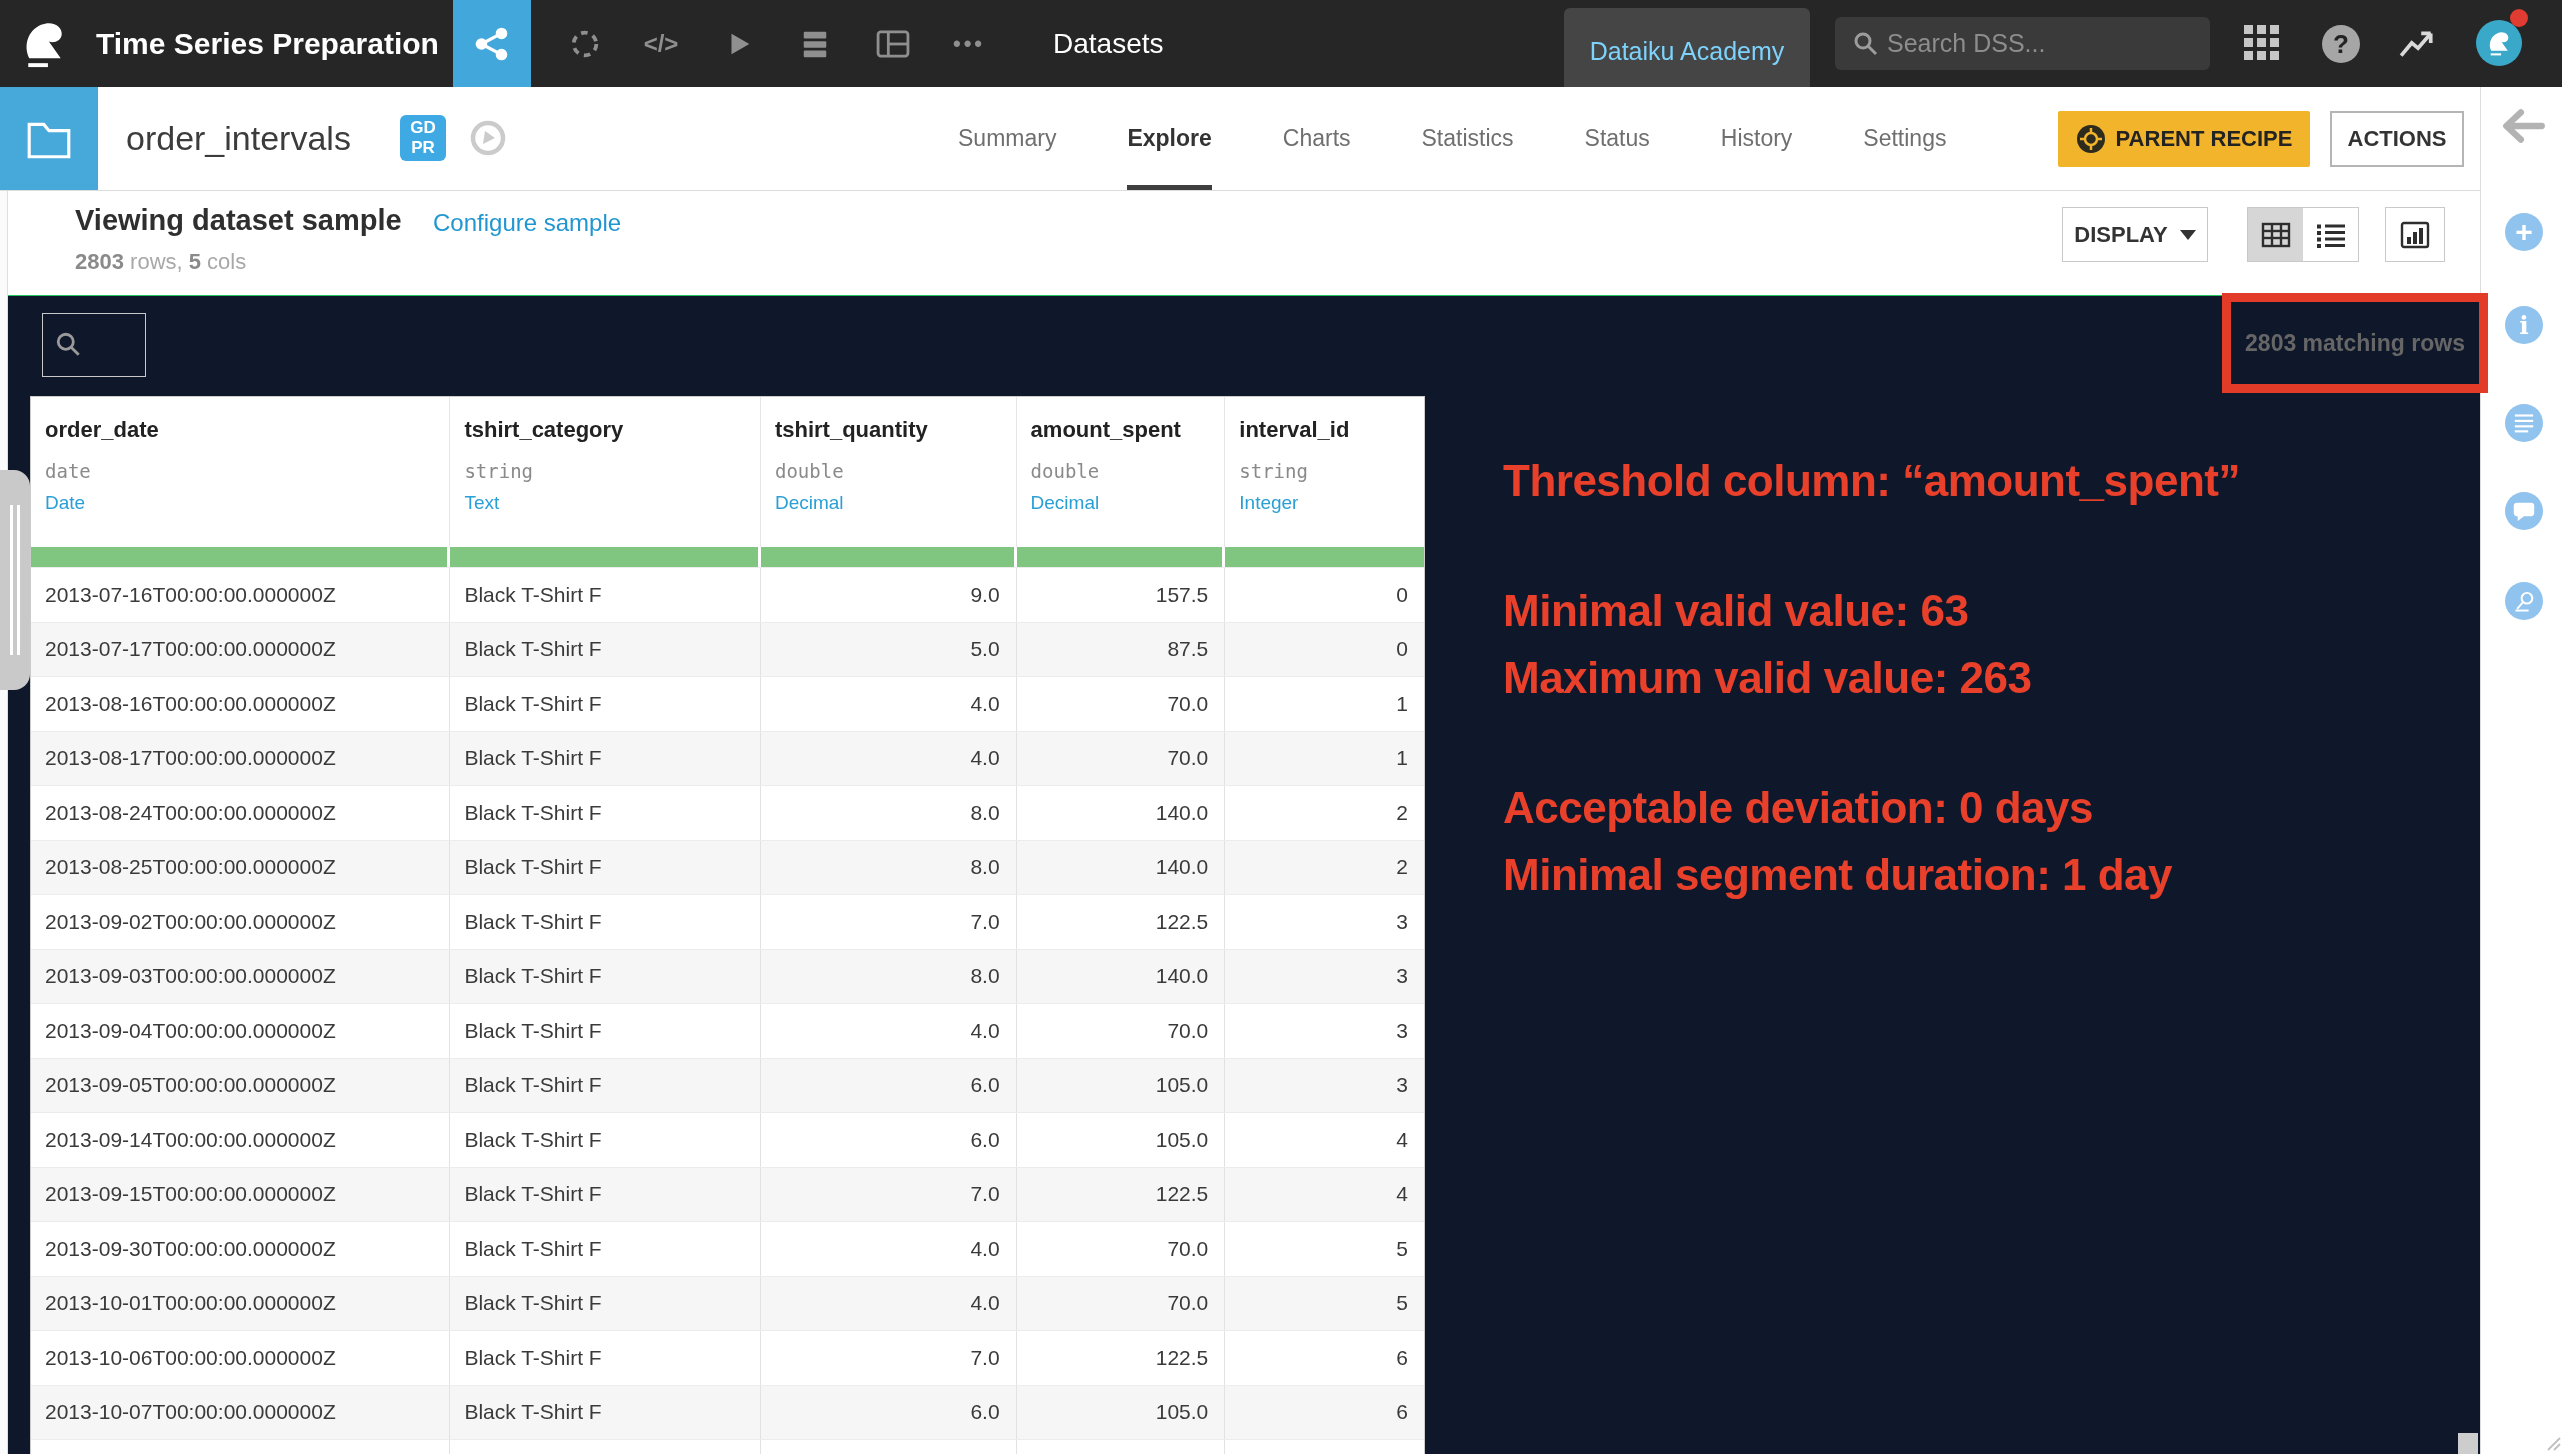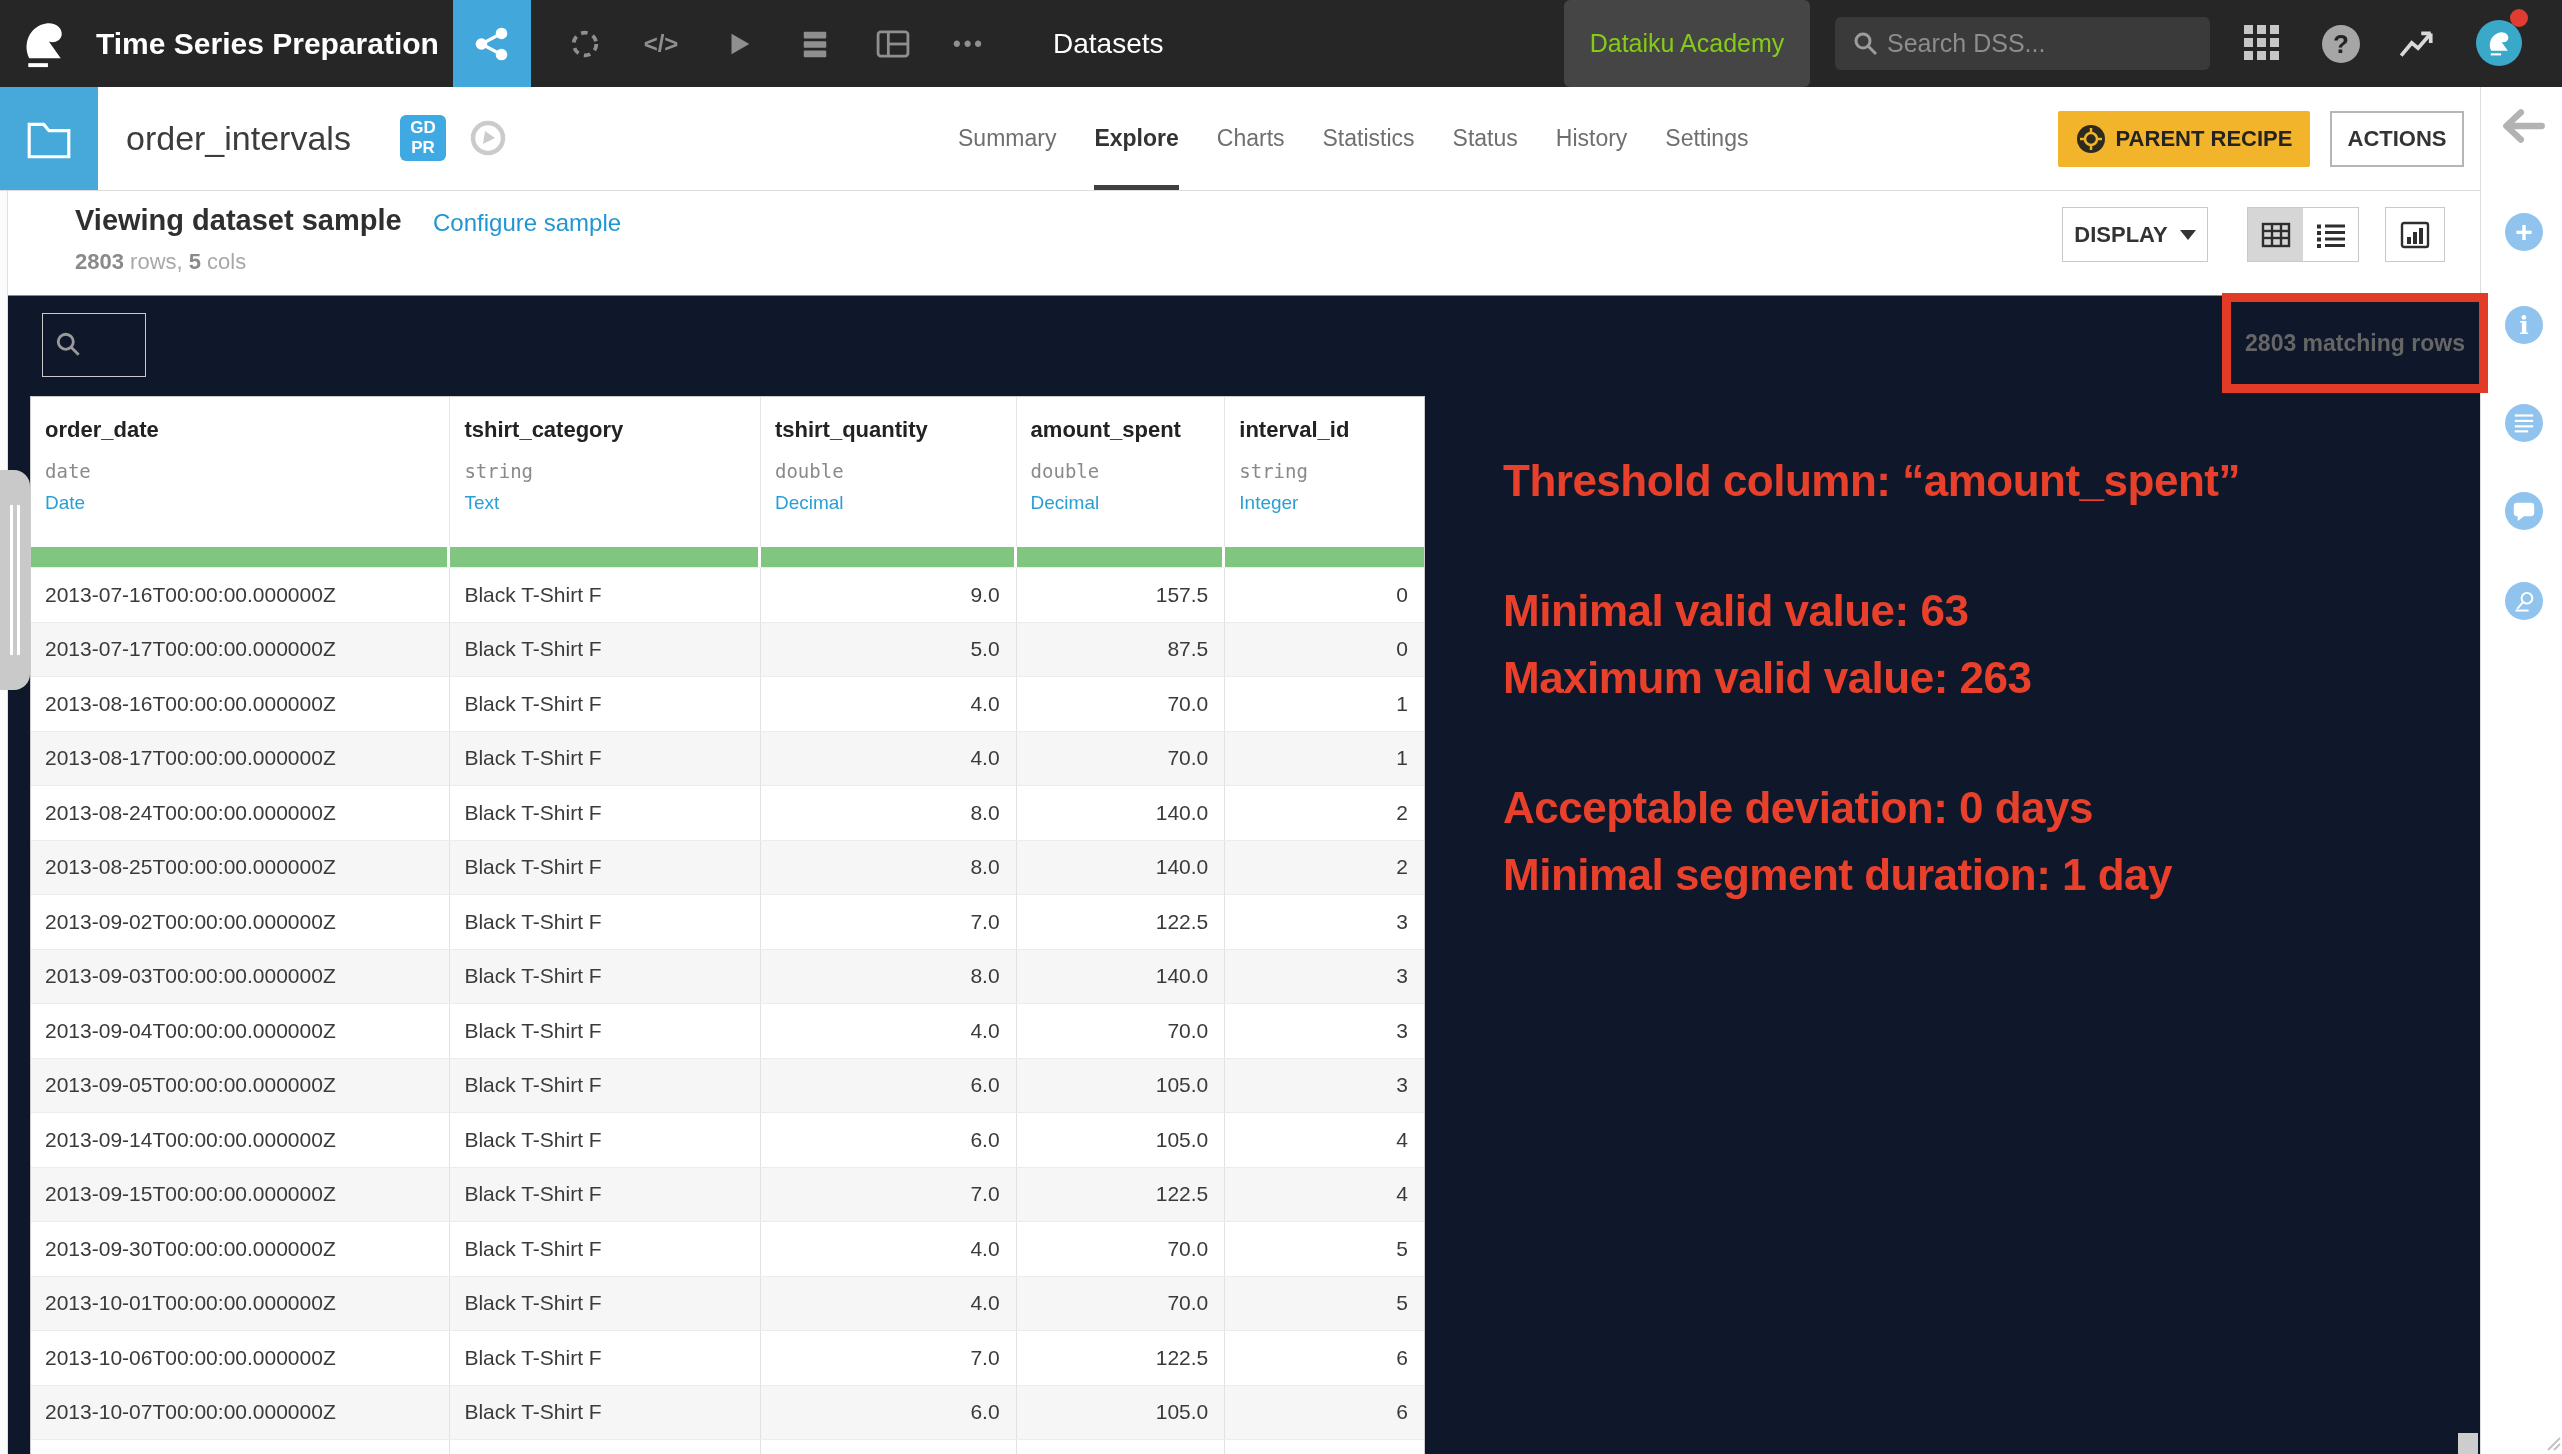--- a/index.html
+++ b/index.html
@@ -14,22 +14,22 @@
               color:#fff; font-size:30px; font-weight:600; }
   .tb-flow-tile { position:absolute; left:453px; top:0; width:78px; height:87px; background:#42a8dc;
               display:flex; align-items:center; justify-content:center; }
   .tb-ic { position:absolute; top:0; height:87px; width:50px; display:flex; align-items:center;
            justify-content:center; color:#8f8f8f; }
   .tb-ic.lab { left:560px; } .tb-ic.code { left:636px; font-size:24px; font-weight:bold; }
   .tb-ic.play { left:714px; } .tb-ic.jobs { left:790px; } .tb-ic.dash { left:868px; }
   .tb-ic.more { left:944px; font-size:22px; letter-spacing:3px; font-weight:bold; }
   .tb-datasets { position:absolute; left:1053px; top:0; height:87px; display:flex; align-items:center;
                  color:#fff; font-size:28px; }
-  .tb-academy { position:absolute; left:1564px; top:0; width:246px; height:87px; background:#454545;
-                color:#84cc16; font-size:25px; display:flex; align-items:center; justify-content:center;border-radius:6px; }
+  .tb-academy { position:absolute; left:1564px; top:8px; width:246px; height:87px; background:#454545;
+                color:#7dd3fc; font-size:25px; display:flex; align-items:center; justify-content:center;border-radius:6px; }
   .tb-search { position:absolute; left:1835px; top:17px; width:375px; height:53px; background:#3a3a3a;
                border-radius:6px; display:flex; align-items:center; padding-left:18px; }
   .tb-search input { background:transparent; border:none; outline:none; color:#cfcfcf;
                font-size:25px; margin-left:8px; width:290px; font-family:inherit; }
   .tb-search input::placeholder { color:#8d8d8d; }
   .tb-apps { position:absolute; left:2244px; top:25px; width:38px; height:38px;
              display:grid; grid-template-columns:repeat(3,9px); grid-template-rows:repeat(3,9px); gap:4px; }
   .tb-apps div { background:#c6c6c6; }
   .tb-help { position:absolute; left:2322px; top:25px; width:38px; height:38px; border-radius:50%;
              background:#a6a6a6; color:#232323; font-weight:bold; font-size:26px;
@@ -44,21 +44,21 @@
   .hdr2 { position:absolute; left:0; top:87px; width:2562px; height:104px; background:#fff; }
   .hdr2-border { position:absolute; left:0; top:103px; width:2480px; height:1px; background:#ddd; }
   .folder-tile { position:absolute; left:0; top:0; width:98px; height:103px; background:#47a9da;
                  display:flex; align-items:center; justify-content:center; }
   .ds-name { position:absolute; left:126px; top:0; height:103px; display:flex; align-items:center;
              font-size:34px; color:#3c3c3c; font-weight:500; }
   .gdpr { position:absolute; left:400px; top:28px; width:46px; height:46px; border-radius:6px;
           background:#3fa9e4; color:#fff; font-weight:bold; font-size:17px; line-height:1.15;
           display:flex; flex-direction:column; align-items:center; justify-content:center; }
   .compass { position:absolute; left:468px; top:31px; width:40px; height:40px; }
-  .tabs { position:absolute; left:958px; top:0; height:103px; display:flex; gap:38px; }
+  .tabs { position:absolute; left:958px; top:0; height:103px; display:flex; gap:71px; }
   .tab { font-size:23px; color:#6f6f6f; position:relative; height:103px;
          display:flex; align-items:center; cursor:pointer; }
   .tab.active { color:#333; font-weight:600; }
   .tab.active::after { content:""; position:absolute; left:0; right:0; bottom:0; height:5px; background:#3f3f3f; }
   .parent-recipe { position:absolute; left:2058px; top:24px; width:252px; height:56px; background:#f2b42b;
                    border-radius:2px; display:flex; align-items:center; justify-content:center; gap:10px;
                    font-weight:bold; font-size:22px; color:#232323; }
   .actions-btn { position:absolute; left:2330px; top:24px; width:134px; height:56px; background:#fff;
                  border:2px solid #b5b5b5; display:flex; align-items:center; justify-content:center;
                  font-weight:bold; font-size:22px; color:#333; }

